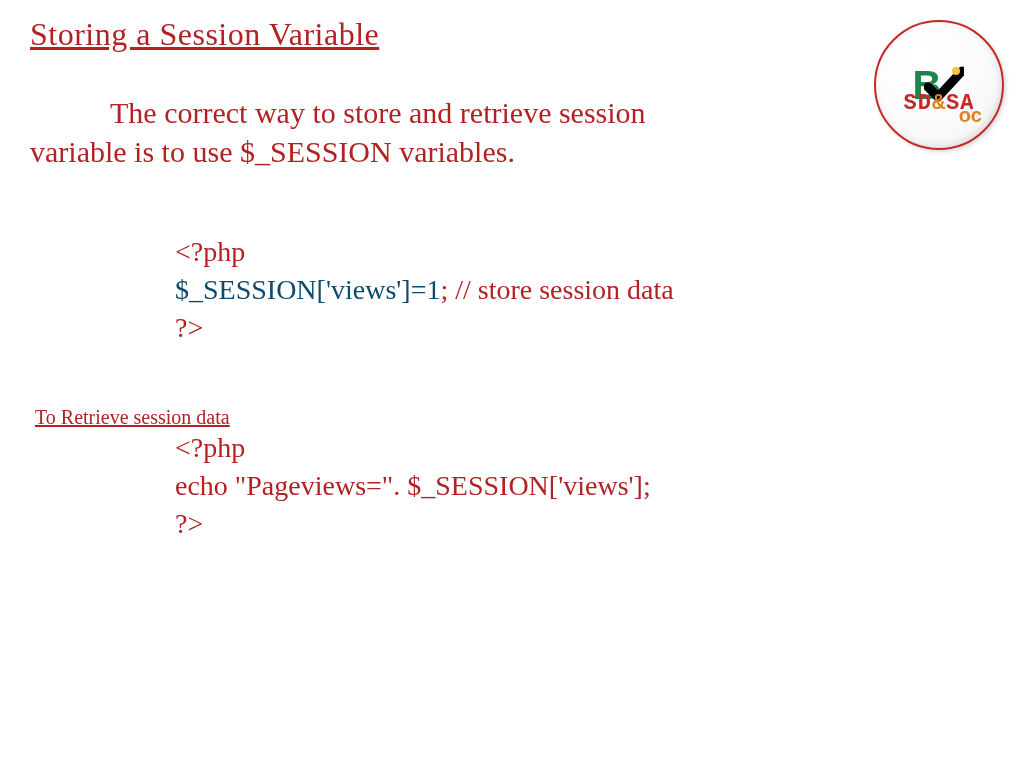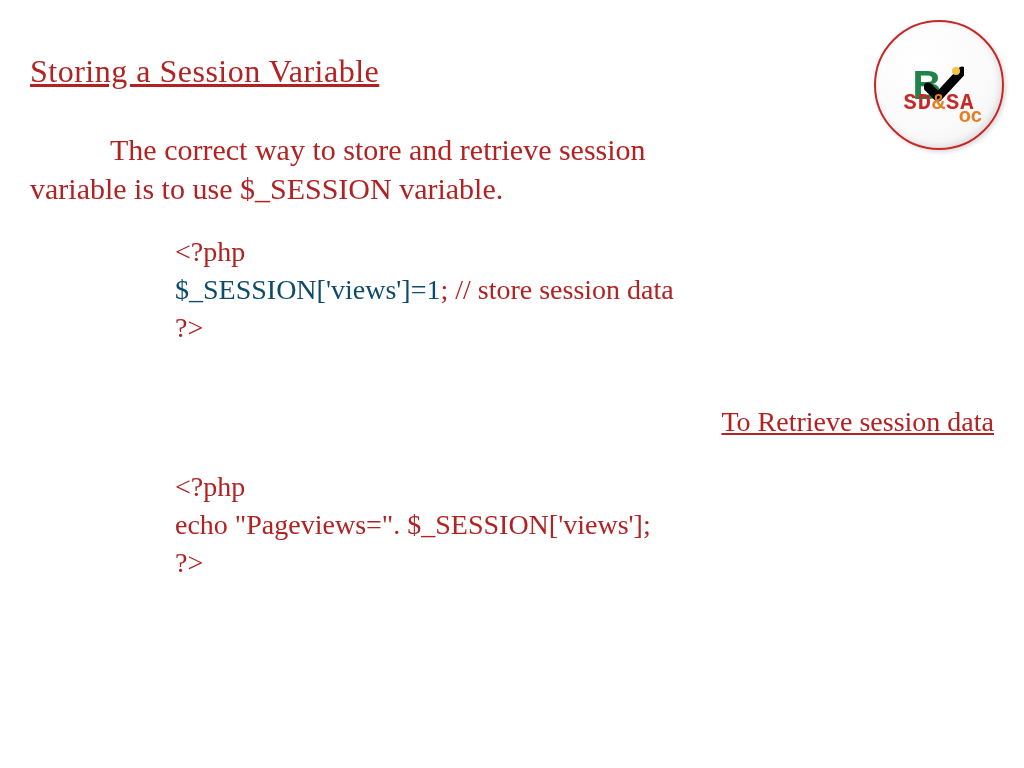--- a/index.html
+++ b/index.html
@@ -6,61 +6,59 @@
     margin: 0;
     padding: 0;
     width: 1024px;
     height: 768px;
     background: #ffffff;
     font-family: Georgia, 'Times New Roman', serif;
     position: relative;
     overflow: hidden;
   }
   .slide {
-    padding: 53px 30px 30px 30px;
+    padding: 16px 30px 30px 30px;
     color: #b22222;
   }
   .title {
     font-size: 32px;
     text-decoration: underline;
     color: #b22222;
     margin-bottom: 40px;
     letter-spacing: 0.5px;
   }
   .body-text {
     font-size: 30px;
     color: #b22222;
     line-height: 1.3;
-    margin-bottom: 25px;
+    margin-bottom: 62px;
     padding-left: 0;
   }
   .body-text .indent {
     display: inline-block;
     width: 80px;
   }
   .strong-var {
     font-weight: normal;
   }
   .code-block {
     font-size: 28px;
     color: #b22222;
     line-height: 1.35;
     margin-left: 145px;
     margin-bottom: 60px;
   }
   .code-block .blue {
     color: #0c4a6e;
   }
   .subtitle {
-    font-size: 28px;
+    font-size: 20px;
     text-decoration: underline;
     color: #b22222;
     margin-left: 5px;
-    margin-bottom: 30px;
-    text-align: right;
   }
   .code-block2 {
     font-size: 28px;
     color: #b22222;
     line-height: 1.35;
     margin-left: 145px;
   }
   .logo {
     position: absolute;
     top: 20px;
@@ -143,21 +141,21 @@
     </div>
   </div>
 </div>
 
 <div class="slide">
 
   <div class="title">Storing a Session Variable</div>
 
   <div class="body-text">
     <span class="indent"></span><span>The correct way to store and retrieve session</span><br>
-    <span>variable is to use  </span><span class="strong-var">$_SESSION</span><span> variable.</span>
+    <span>variable is to use  </span><span class="strong-var">$_SESSION</span><span> variables.</span>
   </div>
 
   <div class="code-block">
     <div>&lt;?php</div>
     <div><span class="blue">$_SESSION['views']=1</span><span>; // store session data</span></div>
     <div>?&gt;</div>
   </div>
 
   <div class="subtitle">To Retrieve  session data</div>
 

